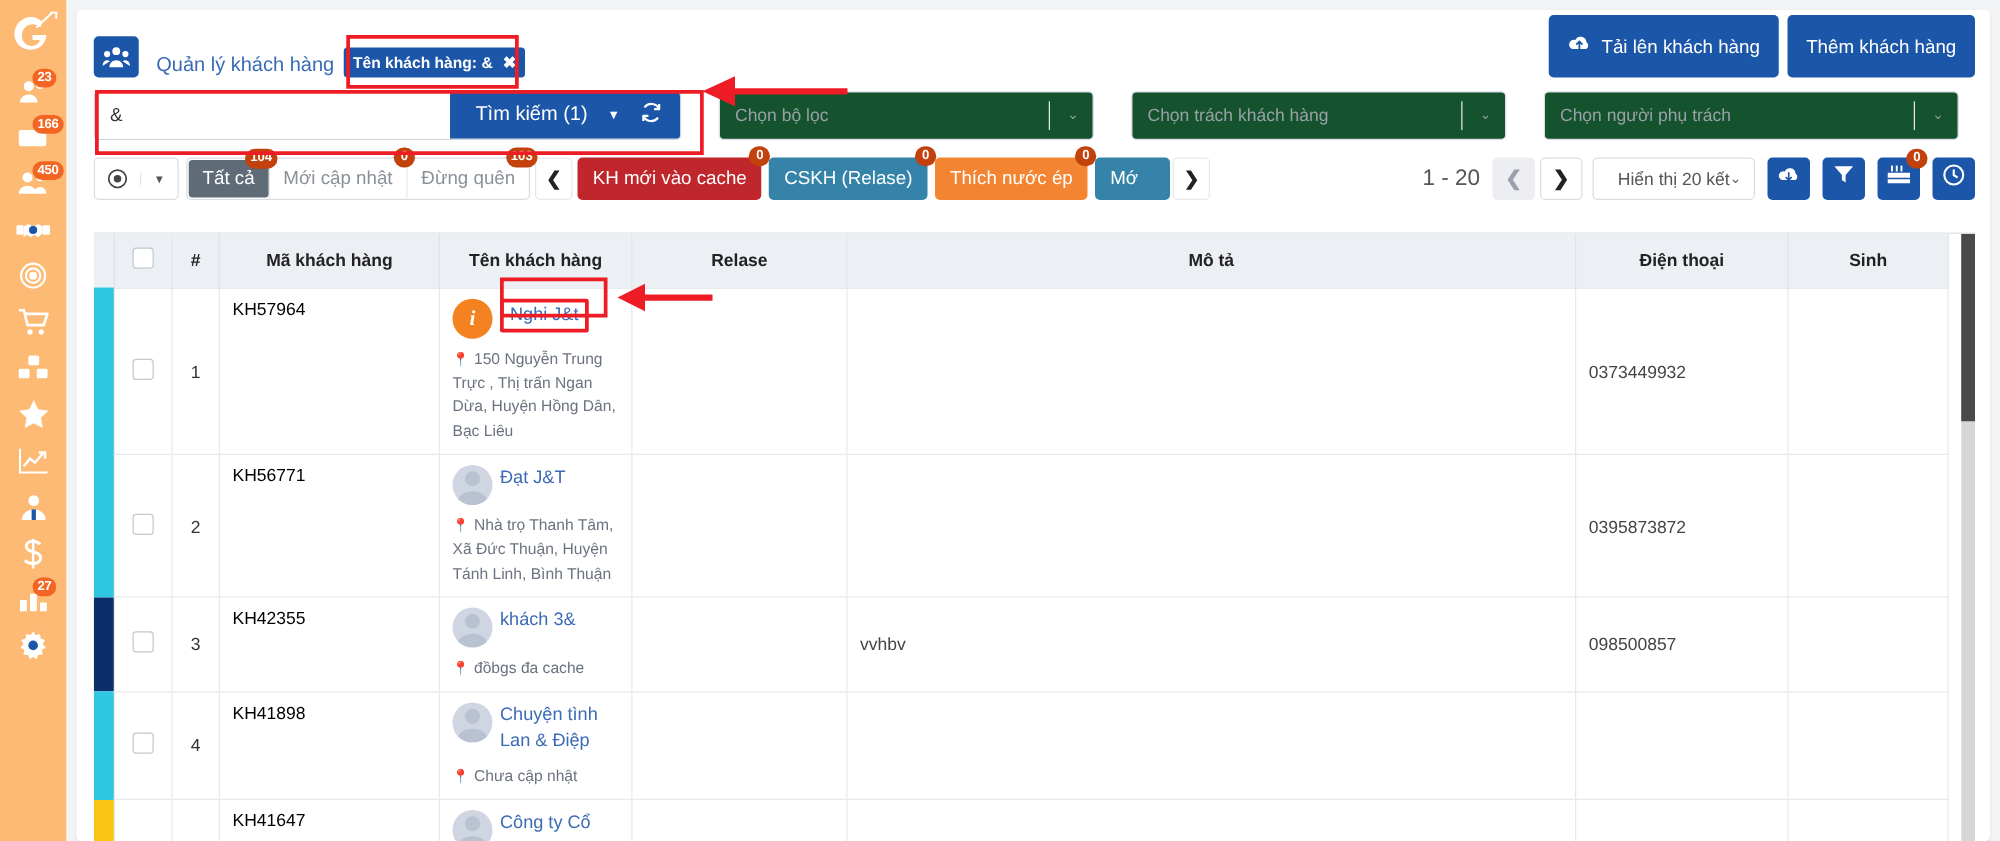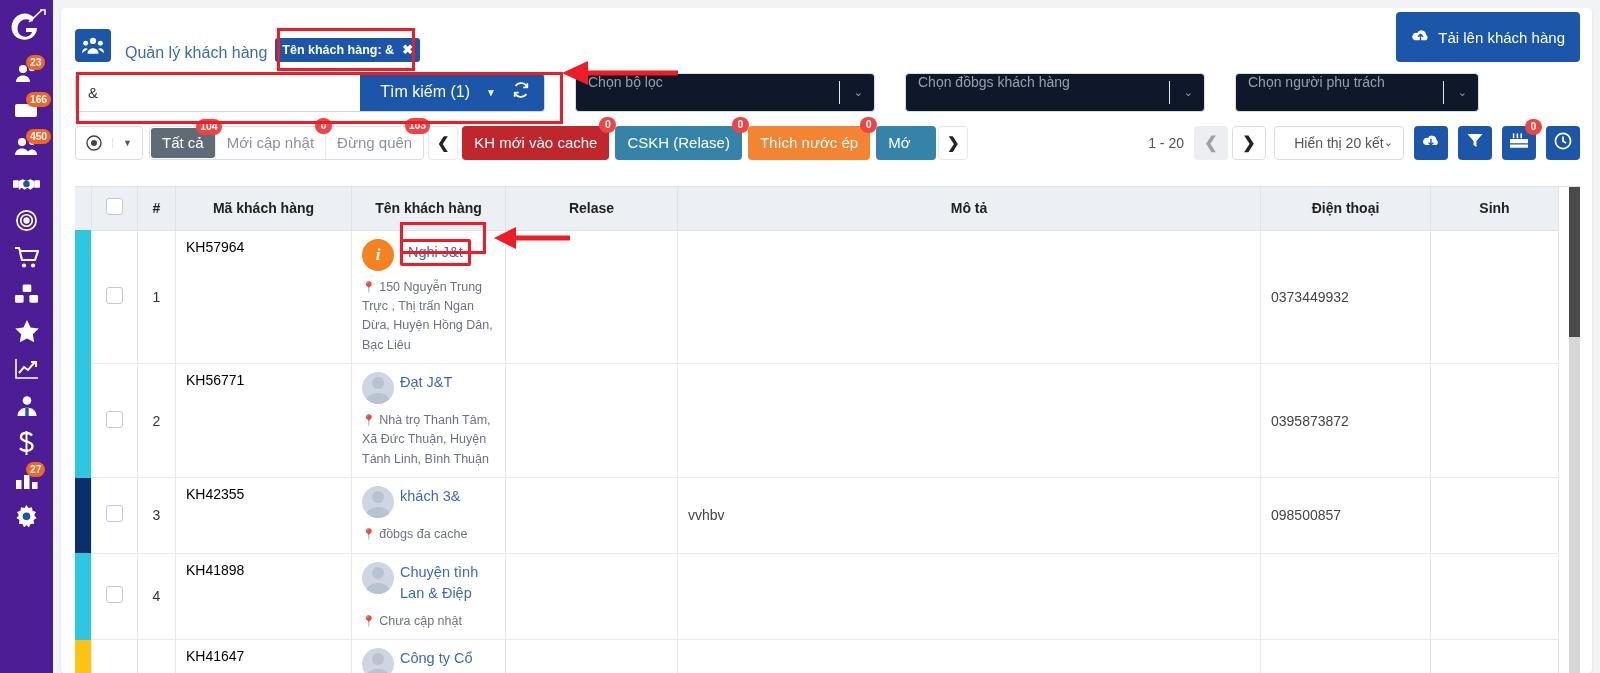--- a/index.html
+++ b/index.html
@@ -8,21 +8,21 @@
     width: 1600px; height: 673px;
     overflow: hidden;
     font-family: "Liberation Sans", sans-serif;
     background: #f2f3f5;
   }
   .app { position: relative; width: 1600px; height: 673px; display: flex; }
 
   
   .sidebar {
     width: 53px; min-width: 53px; height: 673px;
-    background: #4c1d95;
+    background: #fdba74;
     display: flex; flex-direction: column; align-items: center;
     padding-top: 6px;
     position: relative; z-index: 5;
   }
   .logo { width: 46px; height: 42px; display: flex; align-items: center; justify-content: center; margin-bottom: 6px; }
   .nav-item {
     width: 53px; height: 37px;
     display: flex; align-items: center; justify-content: center;
     position: relative;
     color: #ffffff;
@@ -148,30 +148,30 @@
     font-size: 16px;
     cursor: pointer;
     white-space: nowrap;
   }
   .search-caret { font-size: 10px; }
   .sel {
     position: relative;
     height: 39px;
     border: 1px solid #d9dde3;
     border-radius: 4px;
-    background: #0f172a;
-    display: flex; align-items: flex-start;
+    background: #14532d;
+    display: flex; align-items: center;
     padding: 0 12px;
     font-size: 14px;
     color: #9aa0a8;
     cursor: pointer;
   }
   .sel-1 { width: 300px; }
   .sel-2 { width: 300px; }
-  .sel-3 { width: 244px; }
+  .sel-3 { width: 332px; }
   .sel .divider {
     position: absolute; right: 34px; top: 7px; bottom: 7px;
     width: 1px; background: #e3e6ea;
   }
   .sel .caret {
     position: absolute; right: 11px; top: 50%; transform: translateY(-50%);
     color: #9aa0a8; font-size: 11px;
   }
 
   
@@ -207,21 +207,21 @@
   }
   .seg-item + .seg-item { border-left: 1px solid #e6e9ec; }
   .seg-item.active {
     background: #5f6b77; color: #fff; border-radius: 3px;
     margin: 1px 0 1px 1px;
     height: 30px;
   }
   .badge-top {
     position: absolute;
     top: -9px; right: -7px;
-    background: #ef4444; color:#fff;
+    background: #c2410c; color:#fff;
     font-size: 10.5px; line-height: 15px; height: 16px;
     min-width: 17px; padding: 0 4px;
     border-radius: 9px; text-align: center; font-weight: 600;
     z-index: 3;
   }
   .arrow-sq {
     width: 30px; height: 34px;
     border: 1px solid #e5e8ec; border-radius: 4px;
     background: #fff;
     display: flex; align-items: center; justify-content: center;
@@ -237,21 +237,21 @@
     padding: 0 12px;
     font-size: 15px;
     color: #fff;
     cursor: pointer;
     margin-right: 6px;
     white-space: nowrap;
   }
   .pill-clip { overflow: hidden; width: 60px; padding-right: 0; }
   .tab-spacer { flex: 1; }
   .pager { display: flex; align-items: center; gap: 4px; }
-  .pager-txt { font-size: 14px; color: #555; margin-right: 6px; white-space: nowrap; }
+  .pager-txt { font-size: 18px; color: #555; margin-right: 6px; white-space: nowrap; }
   .pg-btn {
     width: 34px; height: 34px;
     border-radius: 4px;
     display: flex; align-items: center; justify-content: center;
     font-size: 16px; font-weight: 700;
     cursor: pointer;
   }
   .pg-prev { background: #eceef1; color: #9aa1aa; }
   .pg-next { background: #fff; border: 1px solid #d9dde3; color: #222; }
   .show-sel {
@@ -498,20 +498,23 @@
         <div class="hdr-spacer"></div>
         <button class="btn-primary">
           <span>
             <svg width="19" height="14" viewBox="0 0 20 15" fill="#fff">
               <path d="M16 6.1A5 5 0 0 0 6.5 4.3 4 4 0 0 0 4 12h12a3.5 3.5 0 0 0 0-5.9z"></path>
               <path d="M10 13V6M7.3 8.3L10 5.6l2.7 2.7" stroke="#1b56a8" stroke-width="1.5" fill="none"></path>
             </svg>
           </span>
           <span>Tải lên khách hàng</span>
         </button>
+        <button class="btn-primary">
+          <span>Thêm khách hàng</span>
+        </button>
       </div>
 
       <div class="search-row">
         <div class="search-wrap">
           <input class="search-input" type="text" value="&amp;" style="">
           <div class="search-btn">
             <span>Tìm kiếm (1)</span>
             <span class="search-caret">▼</span>
             <span>
               <svg width="18" height="18" viewBox="0 0 20 20" fill="none" stroke="#fff" stroke-width="2">
@@ -521,21 +524,21 @@
               </svg>
             </span>
           </div>
         </div>
         <div class="sel sel-1">
           <span>Chọn bộ lọc</span>
           <span class="divider"></span>
           <span class="caret">⌄</span>
         </div>
         <div class="sel sel-2">
-          <span>Chọn đồbgs khách hàng</span>
+          <span>Chọn trách khách hàng</span>
           <span class="divider"></span>
           <span class="caret">⌄</span>
         </div>
         <div class="sel sel-3">
           <span>Chọn người phụ trách</span>
           <span class="divider"></span>
           <span class="caret">⌄</span>
         </div>
       </div>
 

